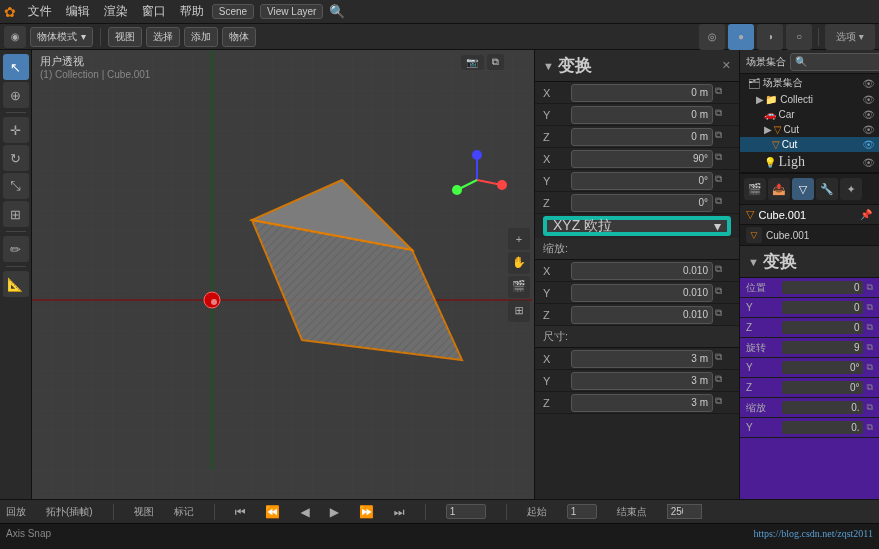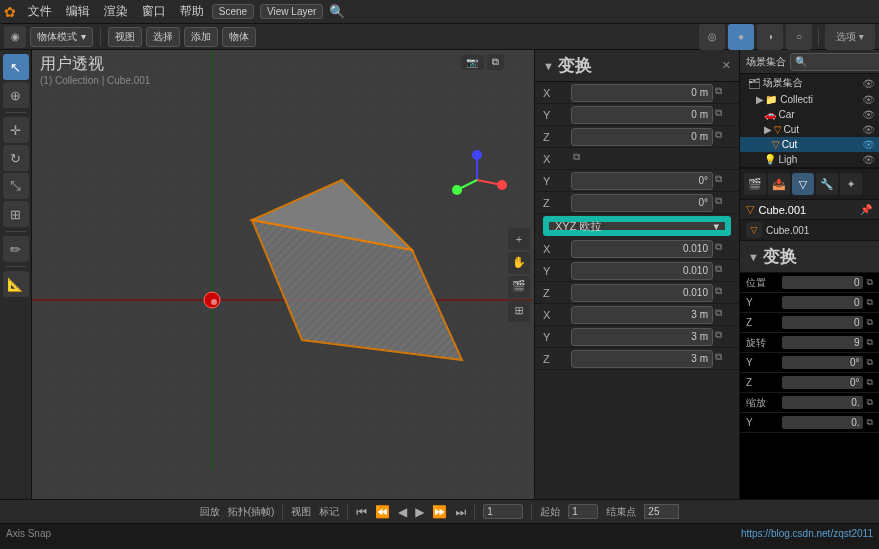--- a/index.html
+++ b/index.html
@@ -174,21 +174,21 @@
       padding: 3px 8px;
       color: #aaa;
       font-size: 11px;
       background: #2a2a2a;
       border-bottom: 1px solid #111;
     }
 
     
     .far-right {
       width: 140px;
-      background: #000000;
+      background: #4c1d95;
       border-left: 1px solid #111;
       display: flex;
       flex-direction: column;
     }
 
     .outliner-header {
       height: 24px;
       background: #2a2a2a;
       display: flex;
       align-items: center;
@@ -263,40 +263,39 @@
     .small-val { color: #ccc; font-size: 10px; flex: 1; text-align: right; background: #3a3a3a; border-radius: 2px; padding: 1px 3px; }
     .small-copy { color: #888; font-size: 9px; }
 
     
     .bottom-bar {
       height: 24px;
       background: #2a2a2a;
       display: flex;
       align-items: center;
       padding: 0 6px;
-      gap: 8px;
+      gap: 20px;
       border-top: 1px solid #111;
       font-size: 10px;
       color: #aaa;
-      justify-content: center;
     }
     .bottom-sep { width: 1px; height: 16px; background: #444; }
 
     
     .status-bar {
       height: 20px;
       background: #1a1a1a;
       display: flex;
       align-items: center;
       padding: 0 6px;
       font-size: 10px;
       color: #888;
       border-top: 1px solid #0a0a0a;
     }
-    .status-url { margin-left: auto; color: #5a9fd4; }
+    .status-url { margin-left: auto; color: #5a9fd4; font-family: Liberation Serif, serif; }
 
     
     .viewport-right-tools {
       position: absolute;
       right: 4px;
       top: 50%;
       transform: translateY(-50%);
       display: flex;
       flex-direction: column;
       gap: 2px;
@@ -331,25 +330,25 @@
       font-size: 10px;
       cursor: pointer;
       display: flex;
       align-items: center;
       gap: 2px;
     }
 
     
     .euler-dropdown {
       background: #3a3a3a;
-      border: 6px solid #14b8a6;
+      border: 4px solid #14b8a6;
       border-radius: 3px;
       padding: 2px 6px;
       color: #ccc;
-      font-size: 11px;
+      font-size: 14px;
       margin: 2px 8px;
       height: 20px;
       display: flex;
       align-items: center;
       justify-content: space-between;
       cursor: pointer;
       gap: 15px;
     }
   </style>
 </head>
@@ -448,21 +447,21 @@
 
           <line x1="0" y1="0" x2="25" y2="5" stroke="#ff4444" stroke-width="2"></line>
           <circle cx="25" cy="5" r="5" fill="#ff4444"></circle>
 
           <line x1="0" y1="0" x2="-20" y2="10" stroke="#44ff44" stroke-width="2"></line>
           <circle cx="-20" cy="10" r="5" fill="#44ff44"></circle>
         </g>
       </svg>
 
       <div class="viewport-header">
-        <div style="color:#ccc;font-size:16px;">用户透视</div>
+        <div style="color:#ccc;font-size:11px;">用户透视</div>
         <div class="sub">(1) Collection | Cube.001</div>
       </div>
 
       <div class="viewport-top-bar">
         <div class="vp-top-btn">📷</div>
         <div class="vp-top-btn">⧉</div>
       </div>
 
       <div class="viewport-right-tools">
         <div class="vp-tool-btn">+</div>
@@ -492,53 +491,56 @@
       <span class="prop-copy">⧉</span>
     </div>
     <div class="prop-row">
       <span class="prop-label">Z</span>
       <input class="prop-input" type="text" value="0 m" style="">
       <span class="prop-copy">⧉</span>
     </div>
 
     <div class="prop-row">
       <span class="prop-label">X</span>
+      <input class="prop-input" type="text" value="90°" style="">
       <span class="prop-copy">⧉</span>
     </div>
     <div class="prop-row">
       <span class="prop-label">Y</span>
       <input class="prop-input" type="text" value="0°" style="">
       <span class="prop-copy">⧉</span>
     </div>
     <div class="prop-row">
       <span class="prop-label">Z</span>
       <input class="prop-input" type="text" value="0°" style="">
       <span class="prop-copy">⧉</span>
     </div>
     <div class="euler-dropdown">
       <span>XYZ 欧拉</span>
       <span>▾</span>
     </div>
 
+    <div class="section-label">缩放:</div>
     <div class="prop-row">
       <span class="prop-label">X</span>
       <input class="prop-input" type="text" value="0.010" style="">
       <span class="prop-copy">⧉</span>
     </div>
     <div class="prop-row">
       <span class="prop-label">Y</span>
       <input class="prop-input" type="text" value="0.010" style="">
       <span class="prop-copy">⧉</span>
     </div>
     <div class="prop-row">
       <span class="prop-label">Z</span>
       <input class="prop-input" type="text" value="0.010" style="">
       <span class="prop-copy">⧉</span>
     </div>
 
+    <div class="section-label">尺寸:</div>
     <div class="prop-row">
       <span class="prop-label">X</span>
       <input class="prop-input" type="text" value="3 m" style="">
       <span class="prop-copy">⧉</span>
     </div>
     <div class="prop-row">
       <span class="prop-label">Y</span>
       <input class="prop-input" type="text" value="3 m" style="">
       <span class="prop-copy">⧉</span>
     </div>
@@ -579,21 +581,21 @@
         <span style="font-size:10px;">Cut</span>
         <span class="eye-icon">👁</span>
       </div>
       <div class="outliner-item selected" style="padding-left:32px;">
         <span style="color:#e87d0d;">▽</span>
         <span style="font-size:10px;color:#fff;">Cut</span>
         <span class="eye-icon" style="color:#4a9fd4;">👁</span>
       </div>
       <div class="outliner-item" style="padding-left:24px;">
         <span>💡</span>
-        <span style="font-size:10px;">Ligh</span>
+        <span style="font-size:14px;font-family:Liberation Serif, serif;">Ligh</span>
         <span class="eye-icon">👁</span>
       </div>
     </div>
 
     <div style="height:2px;background:#111;"></div>
 
     <div class="props-icons-row">
       <div class="props-icon-btn">🎬</div>
       <div class="props-icon-btn">📤</div>
       <div class="props-icon-btn active">▽</div>

